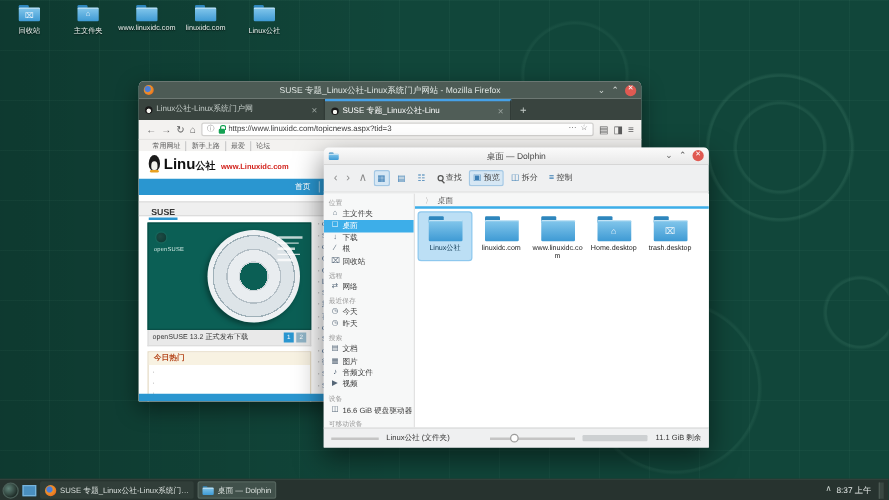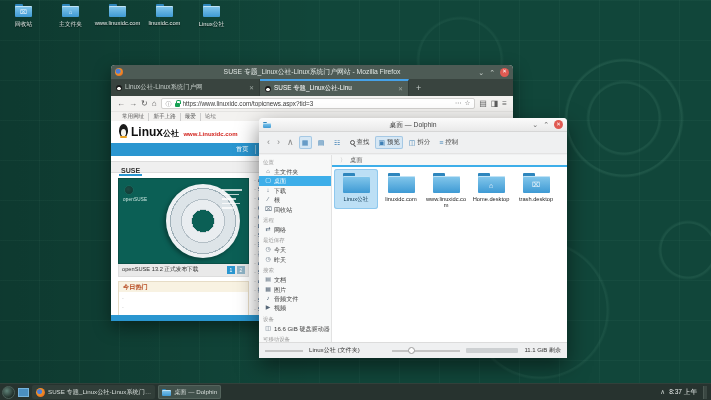--- a/index.html
+++ b/index.html
@@ -248,21 +248,21 @@
 
   <span class="bm-item">常用网址</span>
       <span class="bm-item">新手上路</span>
       <span class="bm-item">最爱</span>
       <span class="bm-item">论坛</span>
     </div>
   <div class="ff-content">
     <div class="site-head">
       <span class="tux"></span>
       <span class="logoblock">
-        <span class="l1"><span>Linux</span><span class="cn">公社</span></span>
+        <span class="l1"><span>Linu</span><span class="cn">公社</span></span>
         <span class="l2">www.Linuxidc.com</span>
       </span>
     </div>
     <div class="site-nav">
 
     <span class="nitem">首页</span>
         <span class="nitem">Linux资讯</span>
         <span class="nitem">Linux教程</span>
       </div>
     <div class="suse-bar">

